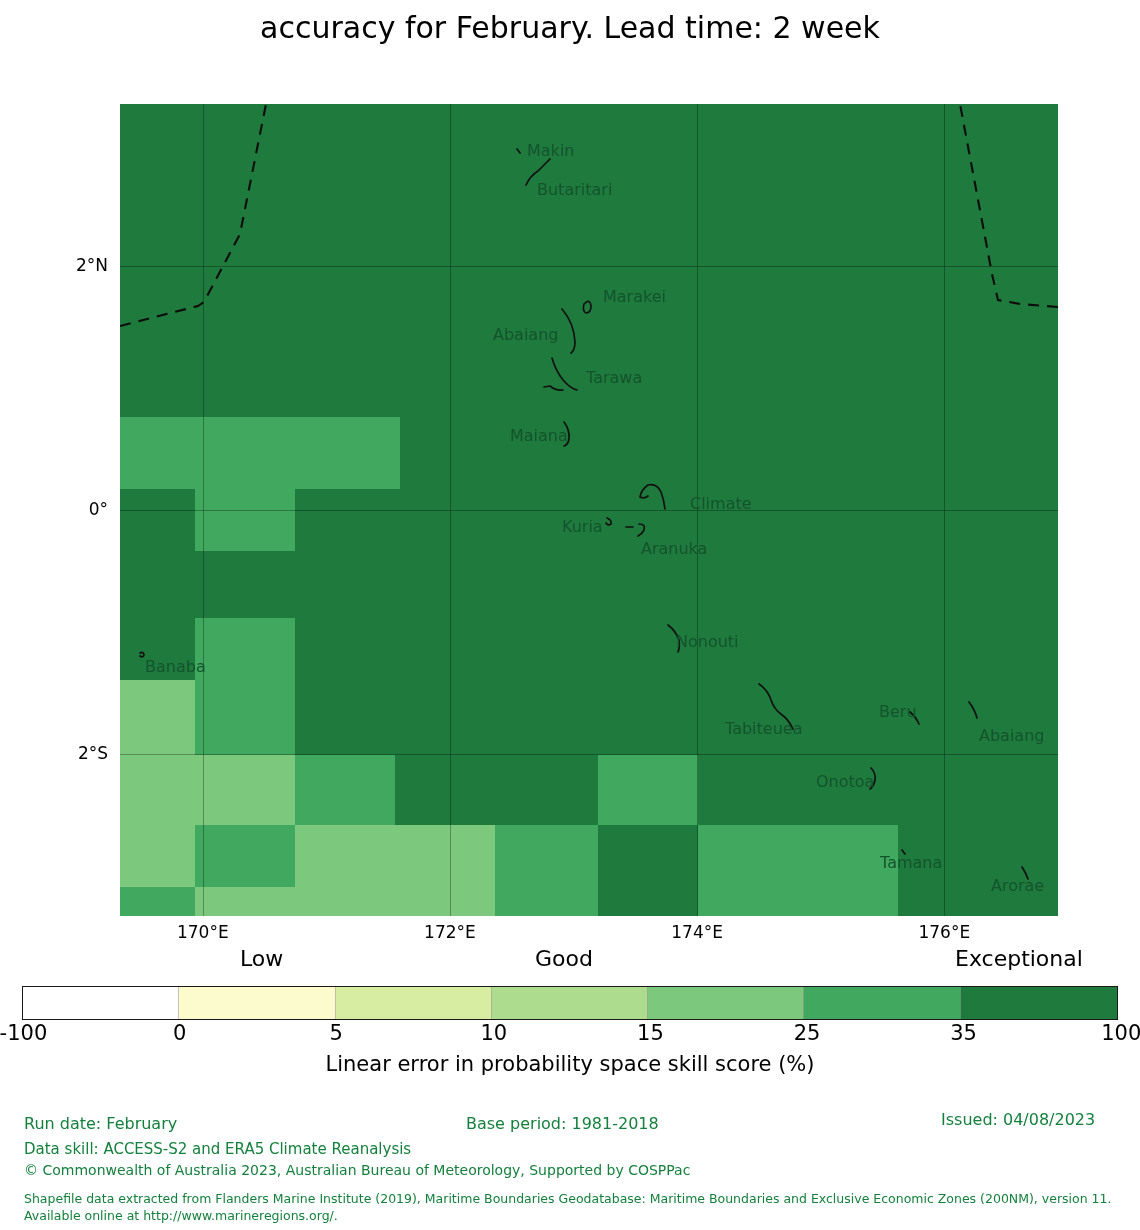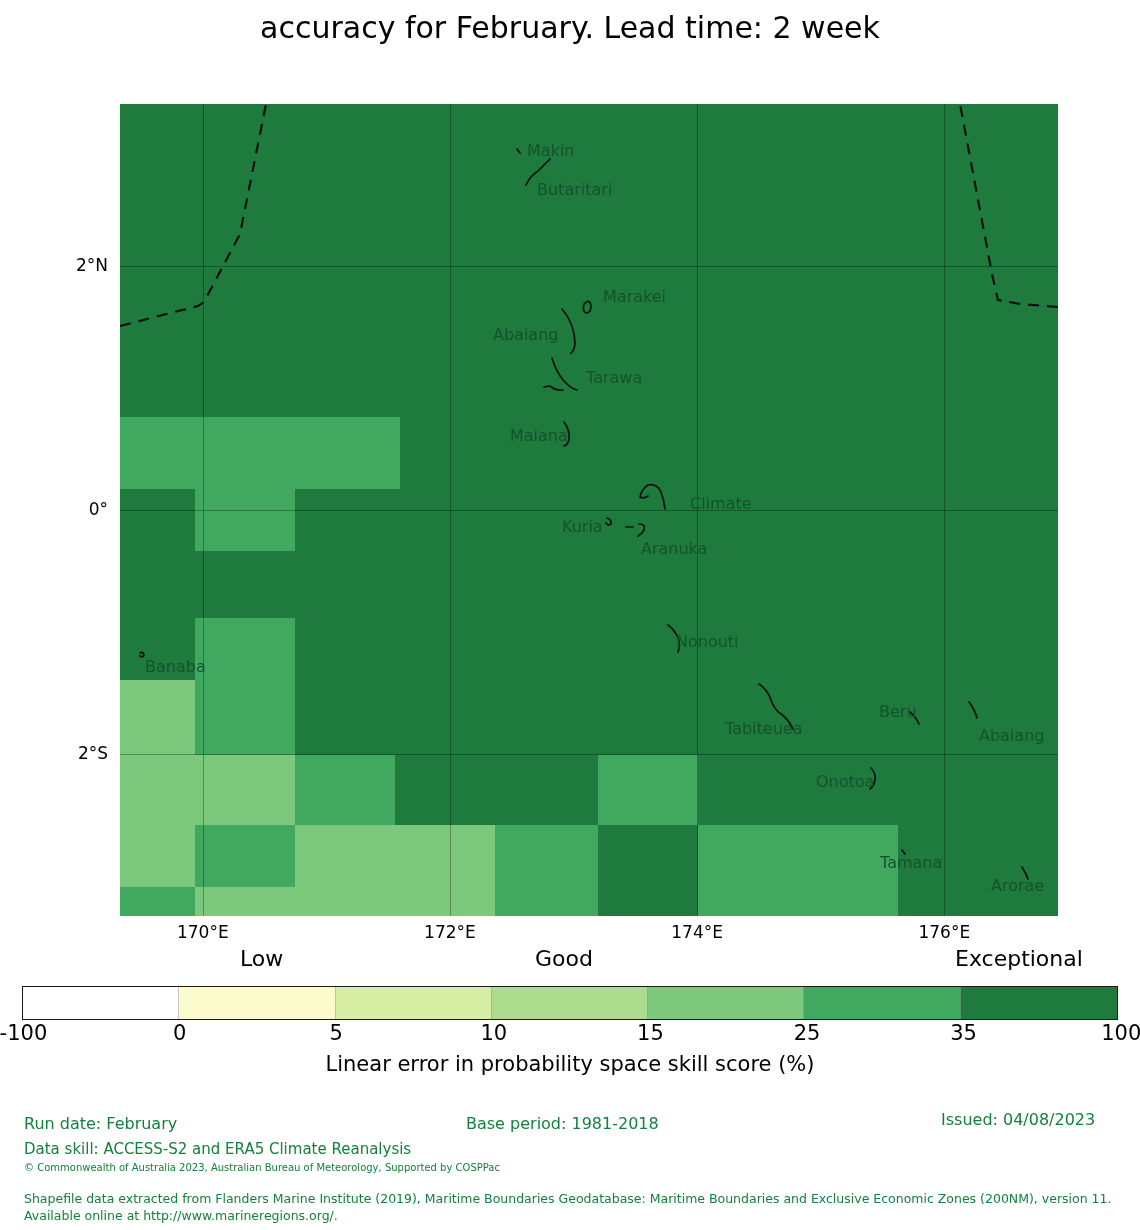--- a/index.html
+++ b/index.html
@@ -120,21 +120,21 @@
     font-size: 21px;
     color: #000;
   }
 
   
   .foot { position: absolute; color: #15803d; white-space: nowrap; }
   #f-run     { left: 24px;  top: 1114px; font-size: 16px; }
   #f-base    { left: 466px; top: 1114px; font-size: 16px; }
   #f-issued  { left: 941px; top: 1110px; font-size: 16px; }
   #f-source  { left: 24px;  top: 1140px; font-size: 15px; }
-  #f-copy    { left: 24px;  top: 1162px; font-size: 10px; }
+  #f-copy    { left: 24px;  top: 1162px; font-size: 14px; }
   #f-shape   { left: 24px;  top: 1190px; font-size: 12.5px; line-height: 17px; white-space: normal; width: 1105px; }
 </style>
 </head>
 <body>
 
 <div id="title">
   <span class="ln">accuracy for February. Lead time: 2 week</span>
 </div>
 
 <div id="map-panel">

